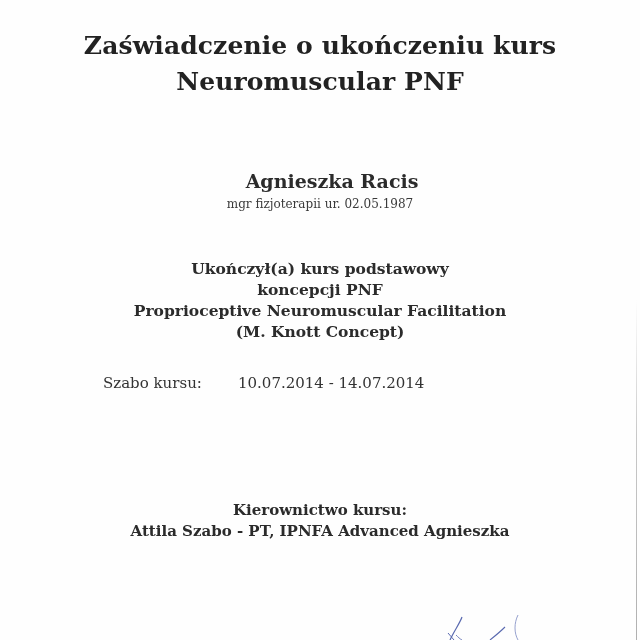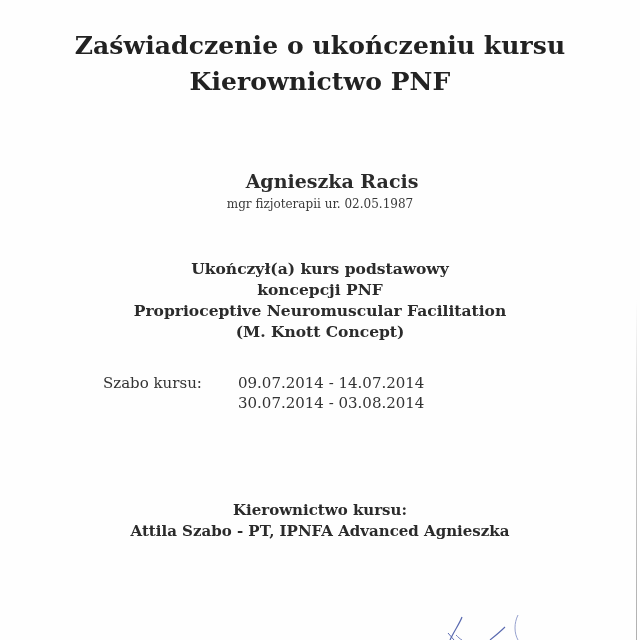--- a/index.html
+++ b/index.html
@@ -106,38 +106,37 @@
     .line { display: block; }
   </style>
 </head>
 <body>
 
 <div class="page">
 
   <div class="right-edge"></div>
 
   <div class="center title">
-    <span class="line">Zaświadczenie o ukończeniu kursu</span>
-    <span class="line">Kierownictwo PNF</span>
+    <span class="line">Zaświadczenie o ukończeniu kurs</span>
+    <span class="line">Neuromuscular PNF</span>
   </div>
 
   <div class="center name">Agnieszka Racis</div>
   <div class="center subname">mgr fizjoterapii  ur. 02.05.1987</div>
 
   <div class="center course">
     <span class="line">Ukończył(a) kurs podstawowy</span>
     <span class="line">koncepcji PNF</span>
     <span class="line">Proprioceptive Neuromuscular Facilitation</span>
     <span class="line">(M. Knott Concept)</span>
   </div>
 
   <div class="term-label">Szabo kursu:</div>
   <div class="term-dates">
-    <span class="line">09.07.2014 - 14.07.2014</span>
-    <span class="line">30.07.2014 - 03.08.2014</span>
+    <span class="line">10.07.2014 - 14.07.2014</span>
   </div>
 
 
   <div class="center director">
     <span class="line">Kierownictwo kursu:</span>
     <span class="line">Attila Szabo - PT, IPNFA Advanced Agnieszka</span>
   </div>
 
   <div class="signature">
     <svg width="100" height="35" viewBox="0 0 100 35">

